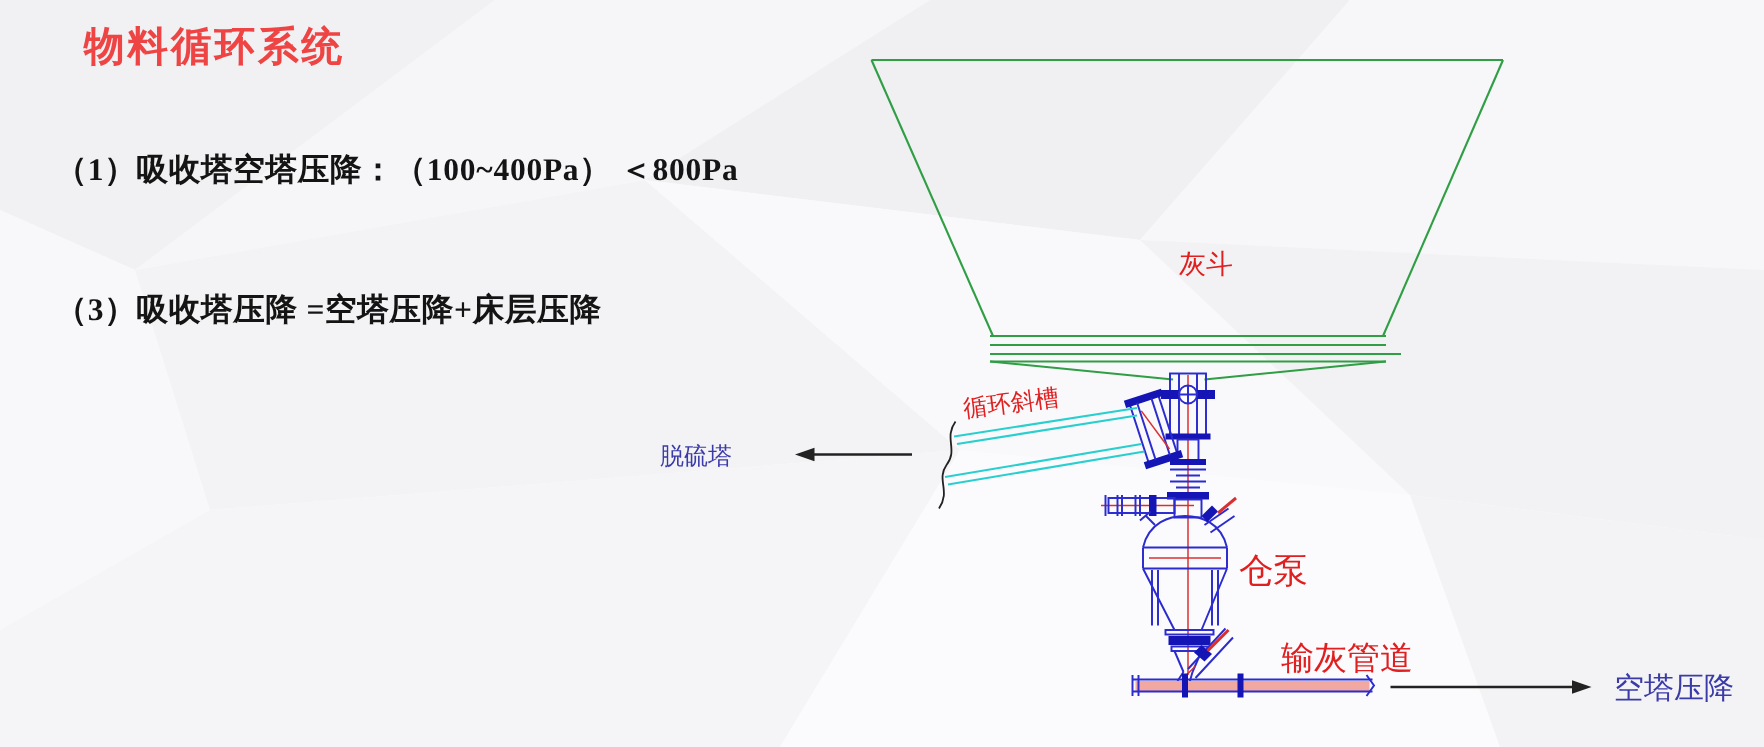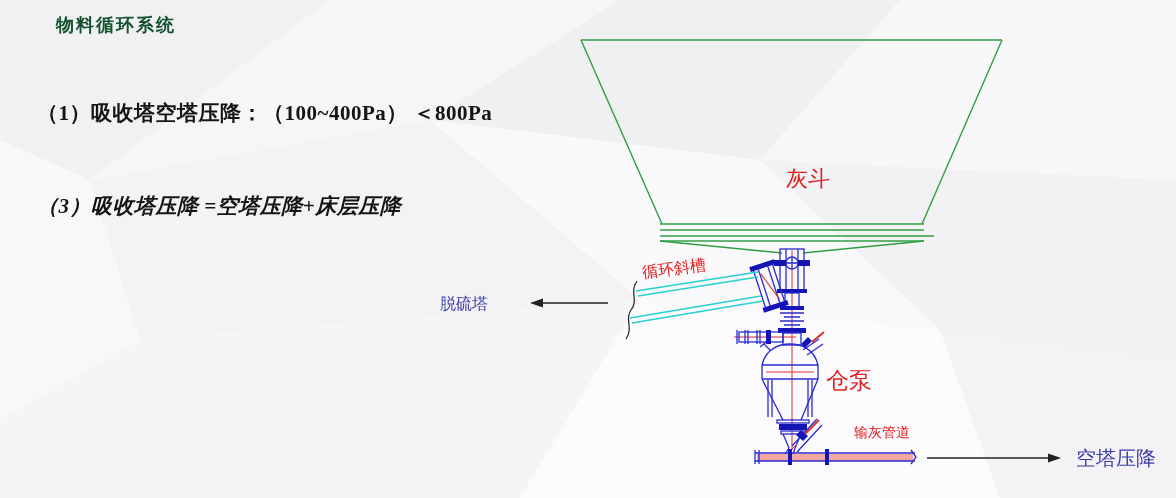--- a/index.html
+++ b/index.html
@@ -6,34 +6,34 @@
   .slide{
     position:relative;width:1176px;height:498px;overflow:hidden;
     background:#fbfbfc;
     font-family:"Liberation Serif","DejaVu Serif",serif;
   }
   .bg,.diagram{position:absolute;left:0;top:0;width:1176px;height:498px;}
   .bg{z-index:0;}
   .diagram{z-index:2;pointer-events:none;}
   .txt{position:absolute;z-index:3;white-space:nowrap;}
   .page-title{
-    left:56px;top:13px;font-size:18px;font-weight:700;color:#14532d;letter-spacing:2px;
+    left:56px;top:13px;font-size:27px;font-weight:700;color:#ef4444;letter-spacing:2px;
   }
   .item{left:37px;font-size:21px;font-weight:700;color:#141414;letter-spacing:0.5px;}
   .item1{top:99px;}
   .item2{top:145px;}
-  .item3{top:192px;font-style:italic;}
+  .item3{top:192px;}
   .dlabel{font-family:"Liberation Serif","DejaVu Serif",serif;}
   .red-label{color:var(--red_label);}
   .blue-label{color:var(--blue_label);font-family:"Liberation Sans","DejaVu Sans",sans-serif;}
-  .hopper-label{left:786px;top:164px;font-size:22px;}
+  .hopper-label{left:786px;top:164px;font-size:18px;}
   .chute-label{left:642px;top:259px;font-size:16px;transform:rotate(-7deg);}
   .tower-label{left:440px;top:294px;font-size:16px;}
   .pump-label{left:826px;top:365px;font-size:23px;}
-  .pipeline-label{left:854px;top:424px;font-size:14px;}
+  .pipeline-label{left:854px;top:424px;font-size:22px;}
   .silo-label{left:1076px;top:445px;font-size:20px;}
 
   
   .g-line{stroke:var(--green);fill:none;stroke-width:1.4;}
   .b-line{stroke:var(--blue);fill:none;stroke-width:1.3;}
   .b-fill{fill:var(--blue_dark);stroke:none;}
   .r-line{stroke:var(--centerline);fill:none;stroke-width:1;}
   .c-line{stroke:var(--cyan);fill:none;stroke-width:1.4;}
   .k-line{stroke:#222;fill:none;stroke-width:1.6;}
   .k-fill{fill:#222;stroke:none;}

